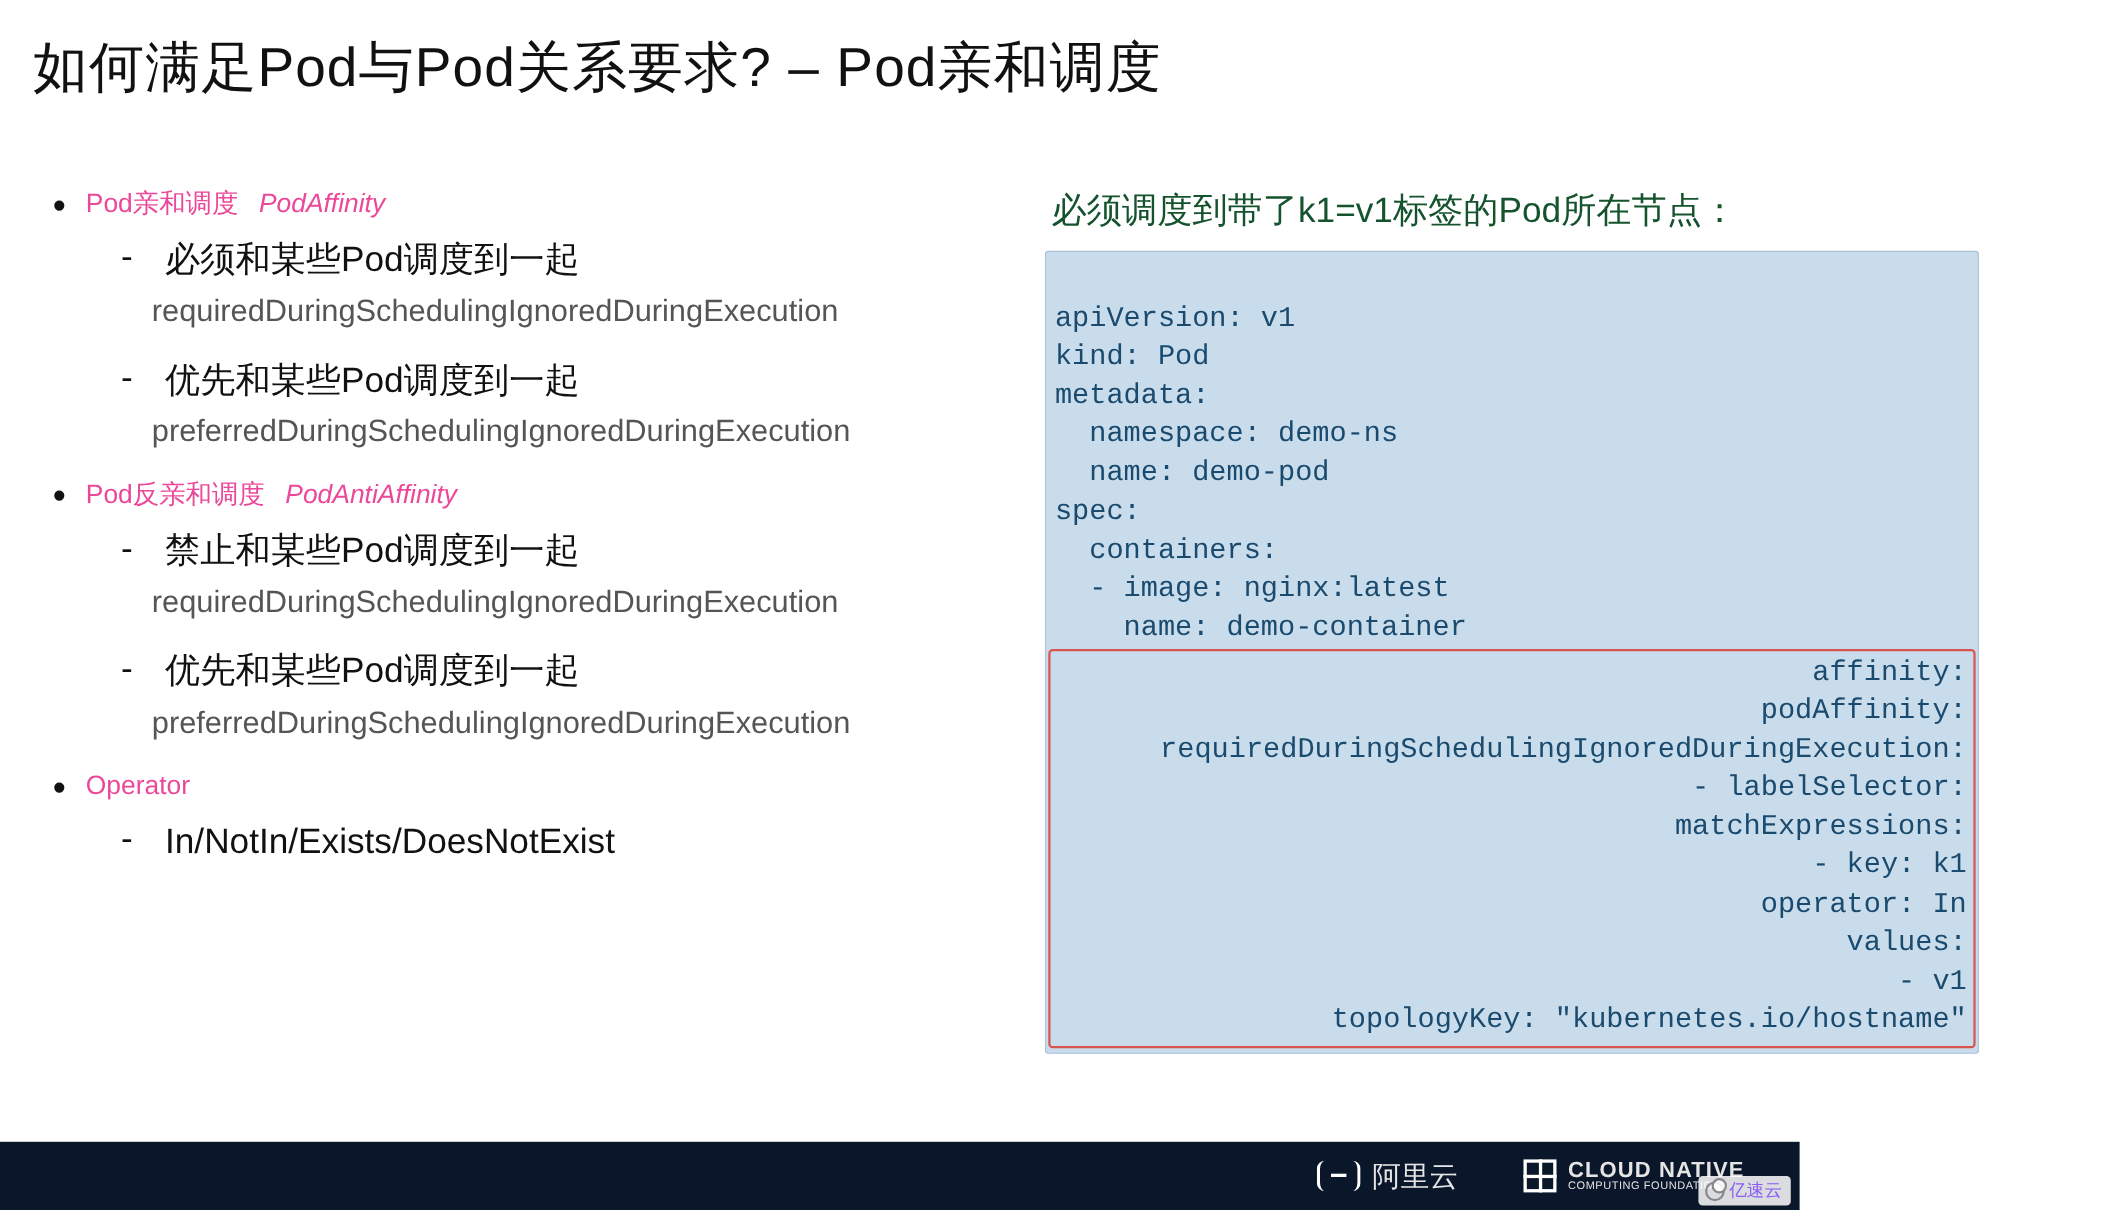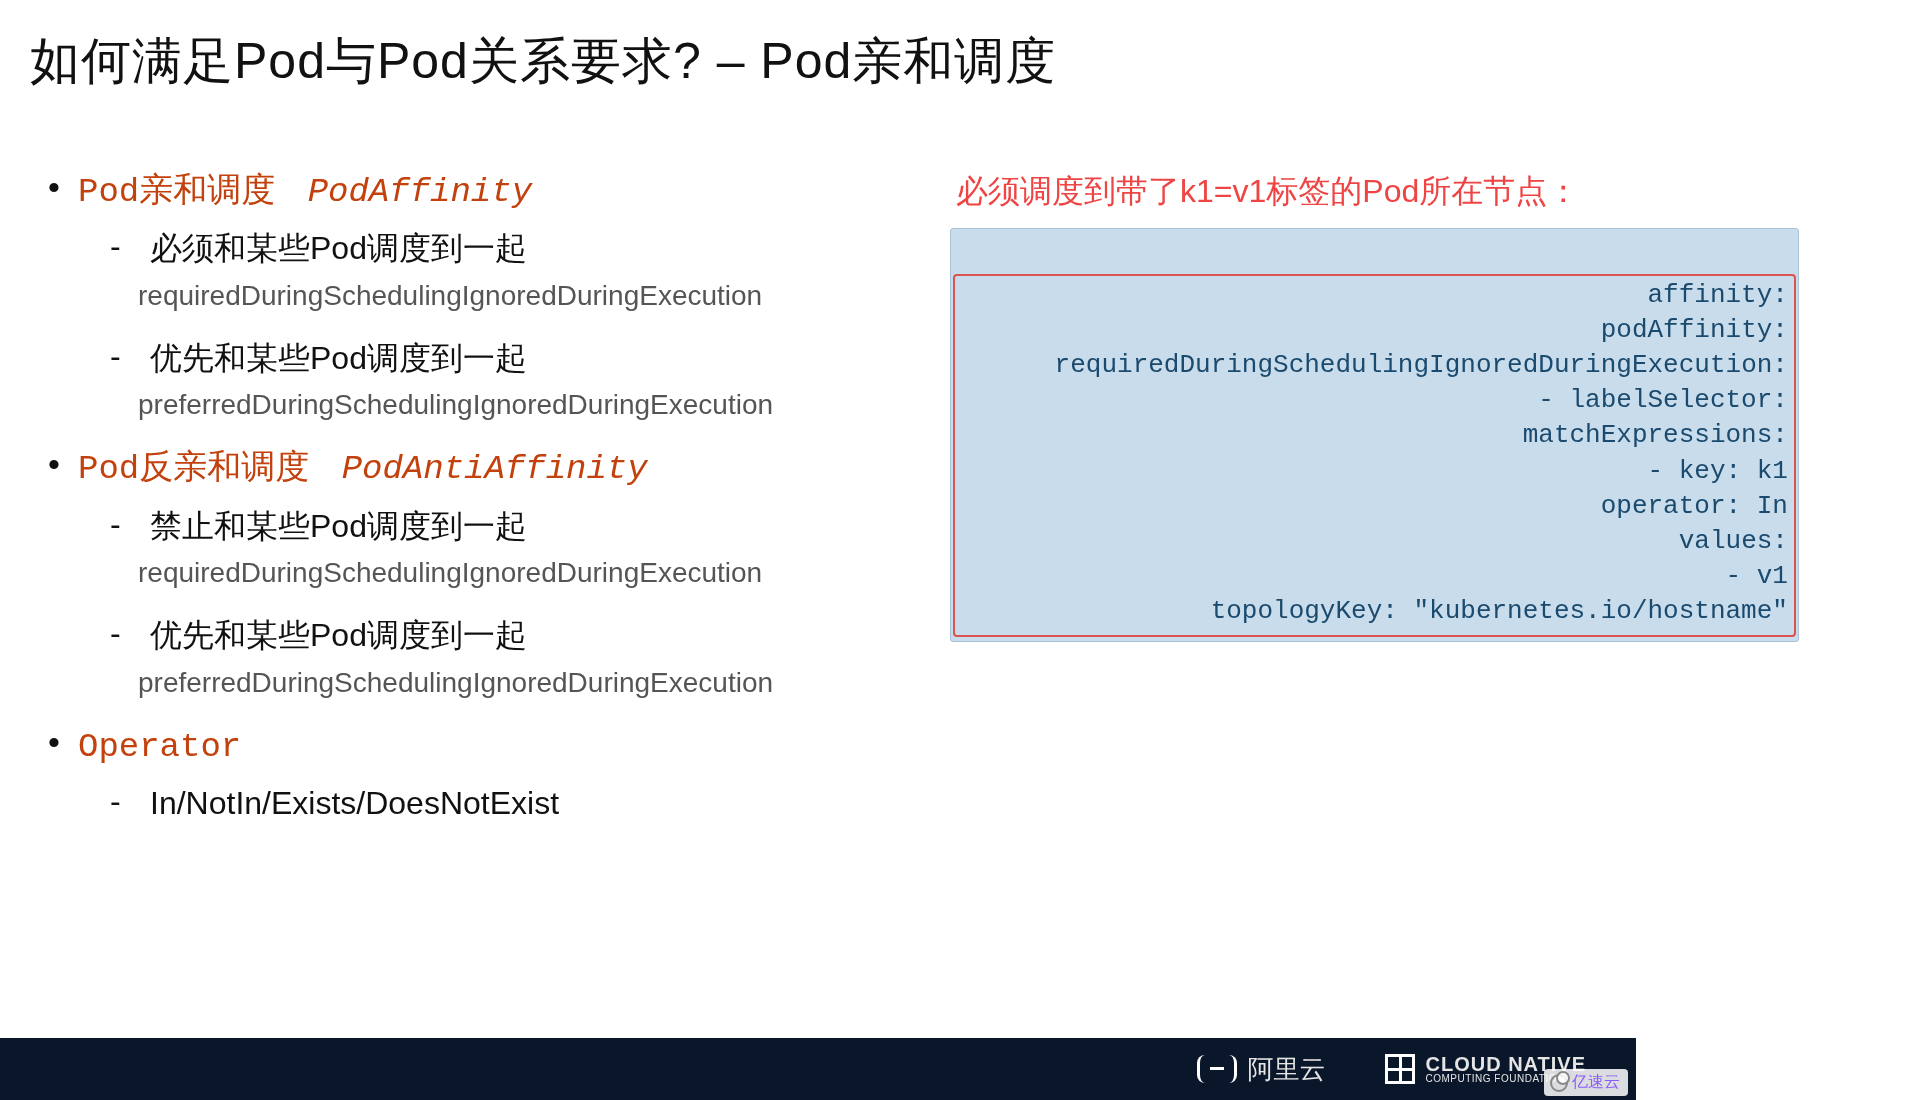--- a/index.html
+++ b/index.html
@@ -43,24 +43,23 @@
   .bullet-list > li::before {
     content: "•";
     position: absolute;
     left: 8px;
     top: 0;
     font-size: 34px;
     line-height: 1.05;
     color: #111;
   }
   .bullet-text {
-    font-size: 34px;
-    color: #c2410c;
+    font-size: 24px;
+    color: #ec4899;
     line-height: 1.3;
-    font-family: Liberation Mono, monospace;
   }
   .italic-term {
     font-style: italic;
     margin-left: 12px;
   }
   .sub-list { list-style: none; margin-top: 14px; }
   .sub-list > li {
     position: relative;
     padding-left: 60px;
     margin-bottom: 26px;
@@ -81,21 +80,21 @@
   }
   .sub-desc {
     display: block;
     font-size: 28px;
     color: #555;
     margin-top: 10px;
     font-weight: 300;
   }
   .right-heading {
     font-size: 32px;
-    color: #ef4444;
+    color: #14532d;
     margin-bottom: 14px;
     padding-left: 6px;
   }
   .code-block {
     background: #c9dceb;
     border: 1px solid #a9c2d6;
     border-radius: 3px;
     padding: 8px 8px 0 8px;
     font-family: "Courier New", Consolas, monospace;
     font-size: 26px;
@@ -243,21 +242,29 @@
             </li>
           </ul>
         </li>
 
       </ul>
     </div>
 
     <div class="right-col">
       <div class="right-heading">必须调度到带了k1=v1标签的Pod所在节点：</div>
       <div class="code-block">
-<div class="highlight-box"><span class="code-line">  affinity:
+<span class="code-line">apiVersion: v1
+kind: Pod
+metadata:
+  namespace: demo-ns
+  name: demo-pod
+spec:
+  containers:
+  - image: nginx:latest
+    name: demo-container</span><div class="highlight-box"><span class="code-line">  affinity:
     podAffinity:
       requiredDuringSchedulingIgnoredDuringExecution:
       - labelSelector:
           matchExpressions:
           - key: k1
             operator: In
             values:
             - v1
         topologyKey: "kubernetes.io/hostname"</span></div></div>
     </div>

